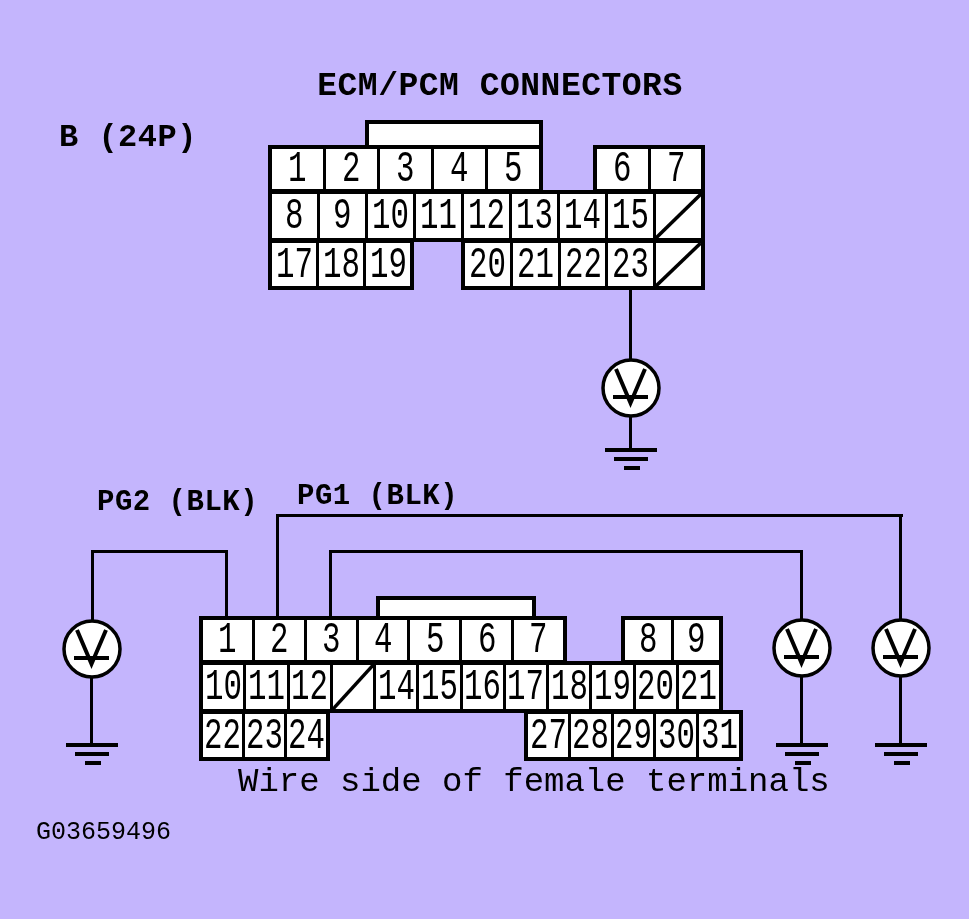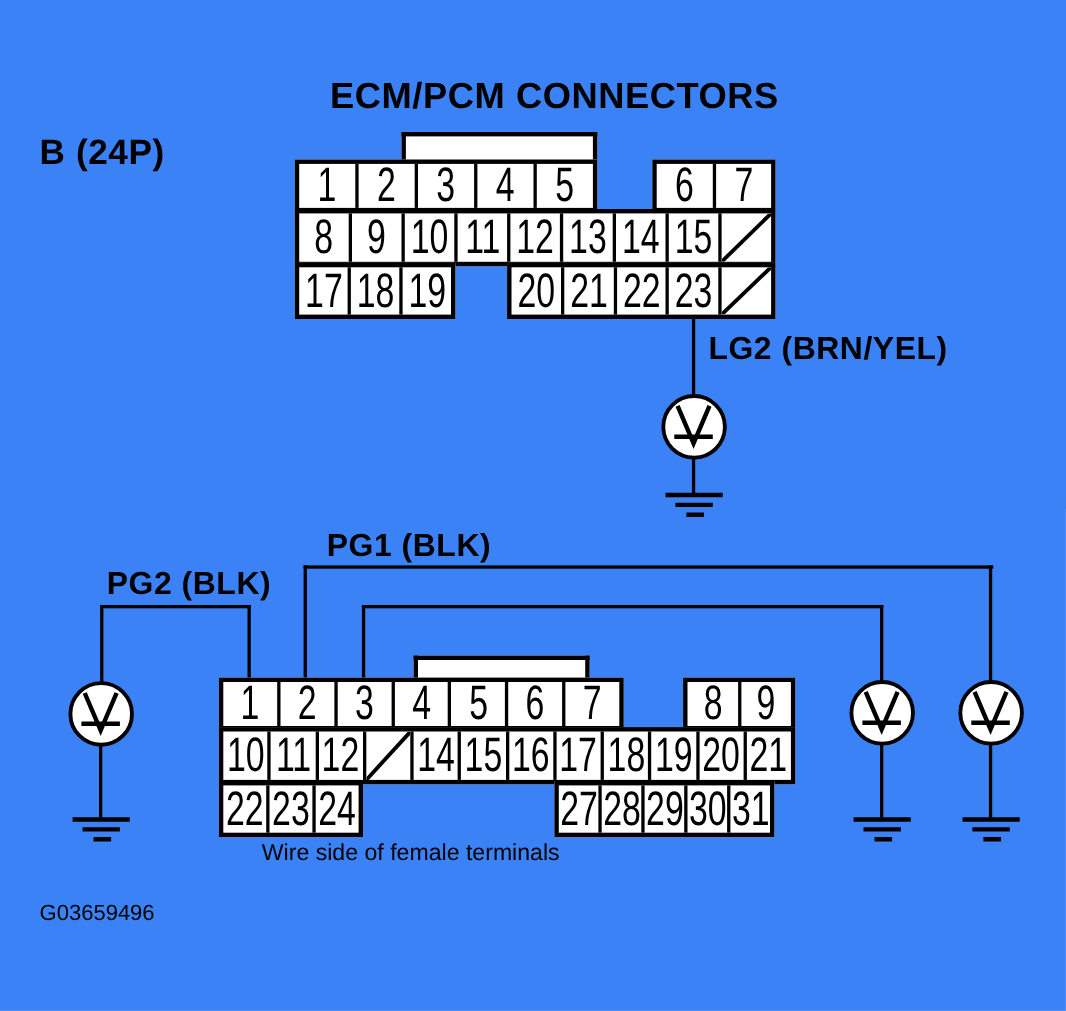--- a/index.html
+++ b/index.html
@@ -1,26 +1,26 @@
 <!DOCTYPE html>
 <html><head>
 <meta charset="utf-8">
 <style>
   html,body{margin:0;padding:0;background:#fff;}
   #canvas{
-    position:relative;width:969px;height:919px;background:#3b82f6;overflow:hidden;
-    font-family:Liberation Sans, sans-serif;color:#000;
+    position:relative;width:969px;height:919px;background:#c4b5fd;overflow:hidden;
+    font-family:Liberation Mono, monospace;color:#000;
   }
   
   .lbl{position:absolute;font-weight:bold;white-space:nowrap;line-height:1;color:#000;}
-  .lbl.section{font-size:32px;letter-spacing:0.5px;}
+  .lbl.section{font-size:32px;letter-spacing:0.5px;margin-left:23px;}
   .lbl.wire-lbl{font-size:29px;letter-spacing:0.5px;}
   .lbl.title{font-size:33px;letter-spacing:0.5px;text-align:center;width:400px;}
-  .caption{position:absolute;font-size:21px;font-weight:normal;white-space:nowrap;line-height:1;}
-  .figid{position:absolute;font-size:20px;font-weight:normal;white-space:nowrap;line-height:1;}
+  .caption{position:absolute;font-size:34px;font-weight:normal;white-space:nowrap;line-height:1;}
+  .figid{position:absolute;font-size:25px;font-weight:normal;white-space:nowrap;line-height:1;}
   
   .block{
     position:absolute;display:flex;box-sizing:border-box;
     border:4px solid #000;background:#fff;
   }
   .cell{
     flex:1 1 0;display:flex;align-items:center;justify-content:center;
     box-sizing:border-box;border-right:3px solid #000;position:relative;overflow:hidden;
   }
   .cell:last-child{border-right:none;}
@@ -42,23 +42,22 @@
   .gsvg circle{fill:#fff;stroke:#000;stroke-width:3.5;}
   .gsvg path,.gsvg line{fill:none;stroke:#000;stroke-width:4;stroke-linecap:butt;}
 </style>
 </head>
 <body>
 
 <div id="canvas">
 
   <div class="lbl title" style="left:300px;top:70px;">ECM/PCM CONNECTORS</div>
   <div class="lbl section" style="left:36px;top:122px;">B (24P)</div>
-  <div class="lbl wire-lbl" style="left:644px;top:303px;">LG2 (BRN/YEL)</div>
   <div class="lbl wire-lbl" style="left:297px;top:482px;text-align:right;">PG1 (BLK)</div>
-  <div class="lbl wire-lbl" style="left:97px;top:517px;">PG2 (BLK)</div>
+  <div class="lbl wire-lbl" style="left:97px;top:488px;">PG2 (BLK)</div>
   <div class="caption" style="left:238px;top:765px;">Wire side of female terminals</div>
   <div class="figid" style="left:36px;top:820px;">G03659496</div>
 
   <div class="tab" style="left:365px;top:120px;width:178px;height:27px;"></div>
 
   <div class="block" style="left:268px;top:145px;width:275px;height:48px;">
     <div class="cell">
         <span>1</span>
       </div>
     <div class="cell">
@@ -255,21 +254,21 @@
       </div>
     <div class="cell">
         <span>23</span>
       </div>
     <div class="cell">
         <span>24</span>
       </div>
   </div>
 
 
-  <div class="block" style="left:504px;top:710px;width:200px;height:51px;">
+  <div class="block" style="left:524px;top:710px;width:219px;height:51px;">
     <div class="cell">
         <span>27</span>
       </div>
     <div class="cell">
         <span>28</span>
       </div>
     <div class="cell">
         <span>29</span>
       </div>
     <div class="cell">

